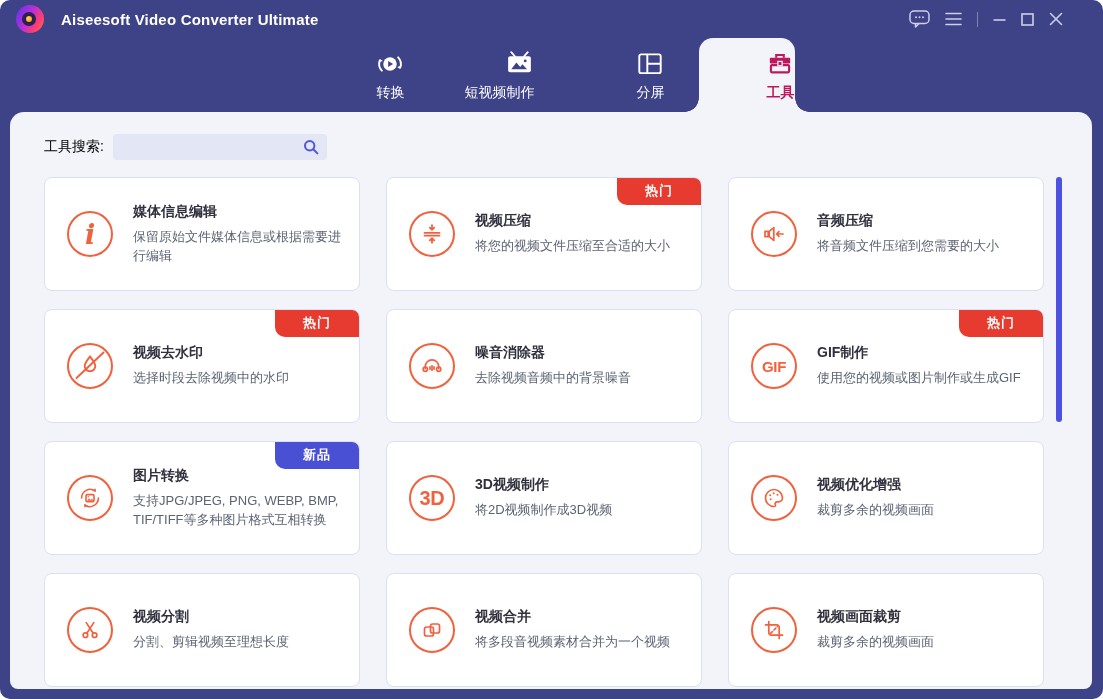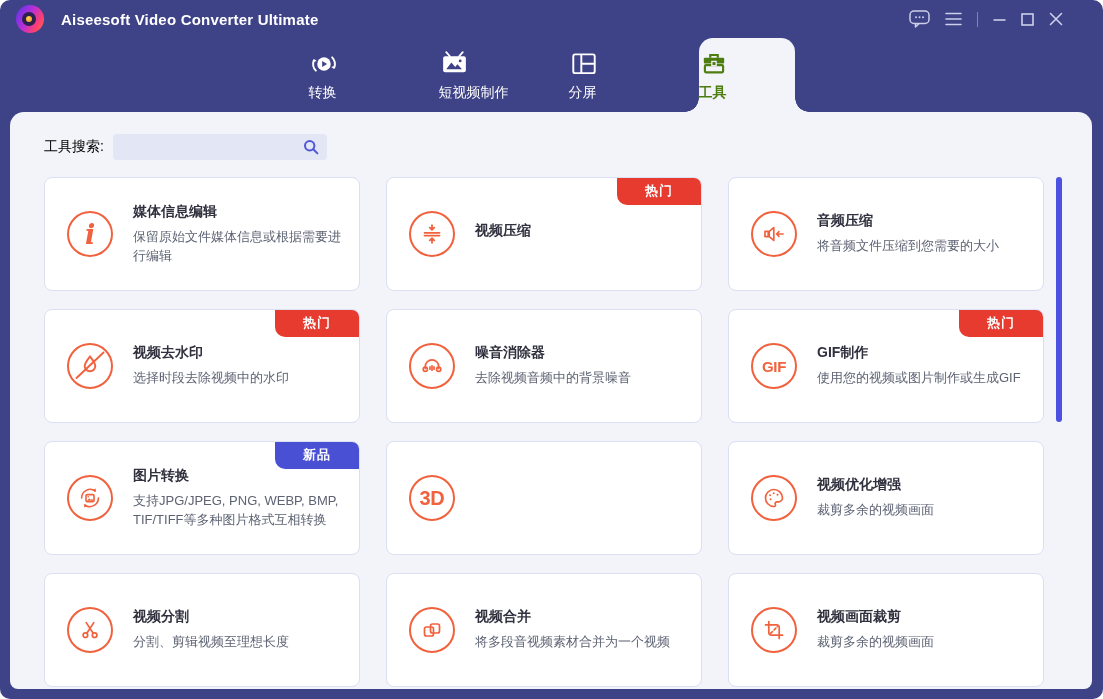--- a/index.html
+++ b/index.html
@@ -12,24 +12,24 @@
   .logo .pupil { position:absolute; left:6px; top:7px; width:14px; height:14px; border-radius:50%; background:#2a2150; }
   .logo .dot { position:absolute; left:10px; top:11px; width:6px; height:6px; border-radius:50%; background:radial-gradient(circle at 35% 35%,#ffd84d,#ff8a2f); }
   .app-title { margin-left:17px; color:#ffffff; font-size:15px; font-weight:600; letter-spacing:.2px; }
 
   .win-controls { position:absolute; top:0; right:40px; height:38px; display:flex; align-items:center; gap:15px; color:#ccd0ea; }
   .win-controls .ctl { display:flex; align-items:center; justify-content:center; cursor:pointer; }
   .ctl-divider { width:1px; height:15px; background:rgba(255,255,255,.35); }
 
   
   .tabbar { position:absolute; top:38px; left:0; right:0; height:74px; display:flex; justify-content:center; align-items:flex-start; gap:34px; }
-  .tab { width:96px; height:74px; display:flex; flex-direction:column; align-items:flex-start; padding-top:11px; color:#fff; cursor:pointer; position:relative; }
+  .tab { width:96px; height:74px; display:flex; flex-direction:column; align-items:flex-end; padding-top:11px; color:#fff; cursor:pointer; position:relative; }
   .tab .ticon { height:30px; display:flex; align-items:center; justify-content:center; }
   .tab .tlabel { margin-top:5px; font-size:14px; }
-  .tab.active { background:#f2f4fa; border-radius:14px 14px 0 0; color:#4d7c0f; }
+  .tab.active { background:#f2f4fa; border-radius:14px 14px 0 0; color:#be185d; }
   .tab.active .tlabel { font-weight:600; }
   .tab.active::before, .tab.active::after { content:""; position:absolute; bottom:0; width:14px; height:14px; }
   .tab.active::before { left:-14px; background:radial-gradient(circle at 0 0, rgba(0,0,0,0) 13.5px, #f2f4fa 14px); }
   .tab.active::after  { right:-14px; background:radial-gradient(circle at 100% 0, rgba(0,0,0,0) 13.5px, #f2f4fa 14px); }
 
   
   .content { position:absolute; left:10px; right:11px; top:112px; bottom:10px; background:#f2f4fa; border-radius:14px 14px 8px 8px; }
 
   .search-row { position:absolute; top:22px; left:34px; display:flex; align-items:center; }
   .search-label { font-size:14px; color:#000000; }
@@ -173,20 +173,21 @@
         <div class="badge">热门</div>
         <div class="icon-circle">
           <svg width="24" height="24" viewBox="0 0 24 24" fill="none" stroke="currentColor" stroke-width="1.8" stroke-linecap="round">
               <path d="M4.5 10.8h15M4.5 13.6h15"></path>
               <path d="M12 3.2v4.6m0 0L9.8 5.6M12 7.8l2.2-2.2"></path>
               <path d="M12 20.8v-4.6m0 0l-2.2 2.2m2.2-2.2l2.2 2.2"></path>
             </svg>
         </div>
         <div class="card-text">
           <div class="card-title">视频压缩</div>
+          <div class="card-desc">将您的视频文件压缩至合适的大小</div>
         </div>
       </div>
 
       <div class="card">
         <div class="icon-circle">
           <svg width="24" height="24" viewBox="0 0 24 24" fill="none" stroke="currentColor" stroke-width="1.7" stroke-linecap="round" stroke-linejoin="round">
               <rect x="3" y="9.4" width="3.2" height="5.2"></rect>
               <path d="M7.2 9.4l4.6-3.8v12.8l-4.6-3.8z"></path>
               <path d="M21 12h-6.4m0 0l2.3-2.3M14.6 12l2.3 2.3"></path>
             </svg>
@@ -253,20 +254,24 @@
         <div class="card-text">
           <div class="card-title">图片转换</div>
           <div class="card-desc">支持JPG/JPEG, PNG, WEBP, BMP, TIF/TIFF等多种图片格式互相转换</div>
         </div>
       </div>
 
       <div class="card">
         <div class="icon-circle">
           <span class="icon-text it-3d">3D</span>
         </div>
+        <div class="card-text">
+          <div class="card-title">3D视频制作</div>
+          <div class="card-desc">将2D视频制作成3D视频</div>
+        </div>
       </div>
 
       <div class="card">
         <div class="icon-circle">
           <svg width="24" height="24" viewBox="0 0 24 24" fill="none" stroke="currentColor" stroke-width="1.7">
               <path d="M12 3.5a8.5 8.5 0 100 17c1.3 0 1.9-1 1.3-2-.7-1.3.3-2.7 1.8-2.7h1.8a3.9 3.9 0 003.6-4C20.2 7.1 16.5 3.5 12 3.5z"></path>
               <circle cx="8.1" cy="9.3" r="1" fill="currentColor" stroke="none"></circle>
               <circle cx="11.7" cy="7.2" r="1" fill="currentColor" stroke="none"></circle>
               <circle cx="15.5" cy="8.7" r="1" fill="currentColor" stroke="none"></circle>
               <circle cx="8.6" cy="13.2" r="1" fill="currentColor" stroke="none"></circle>

